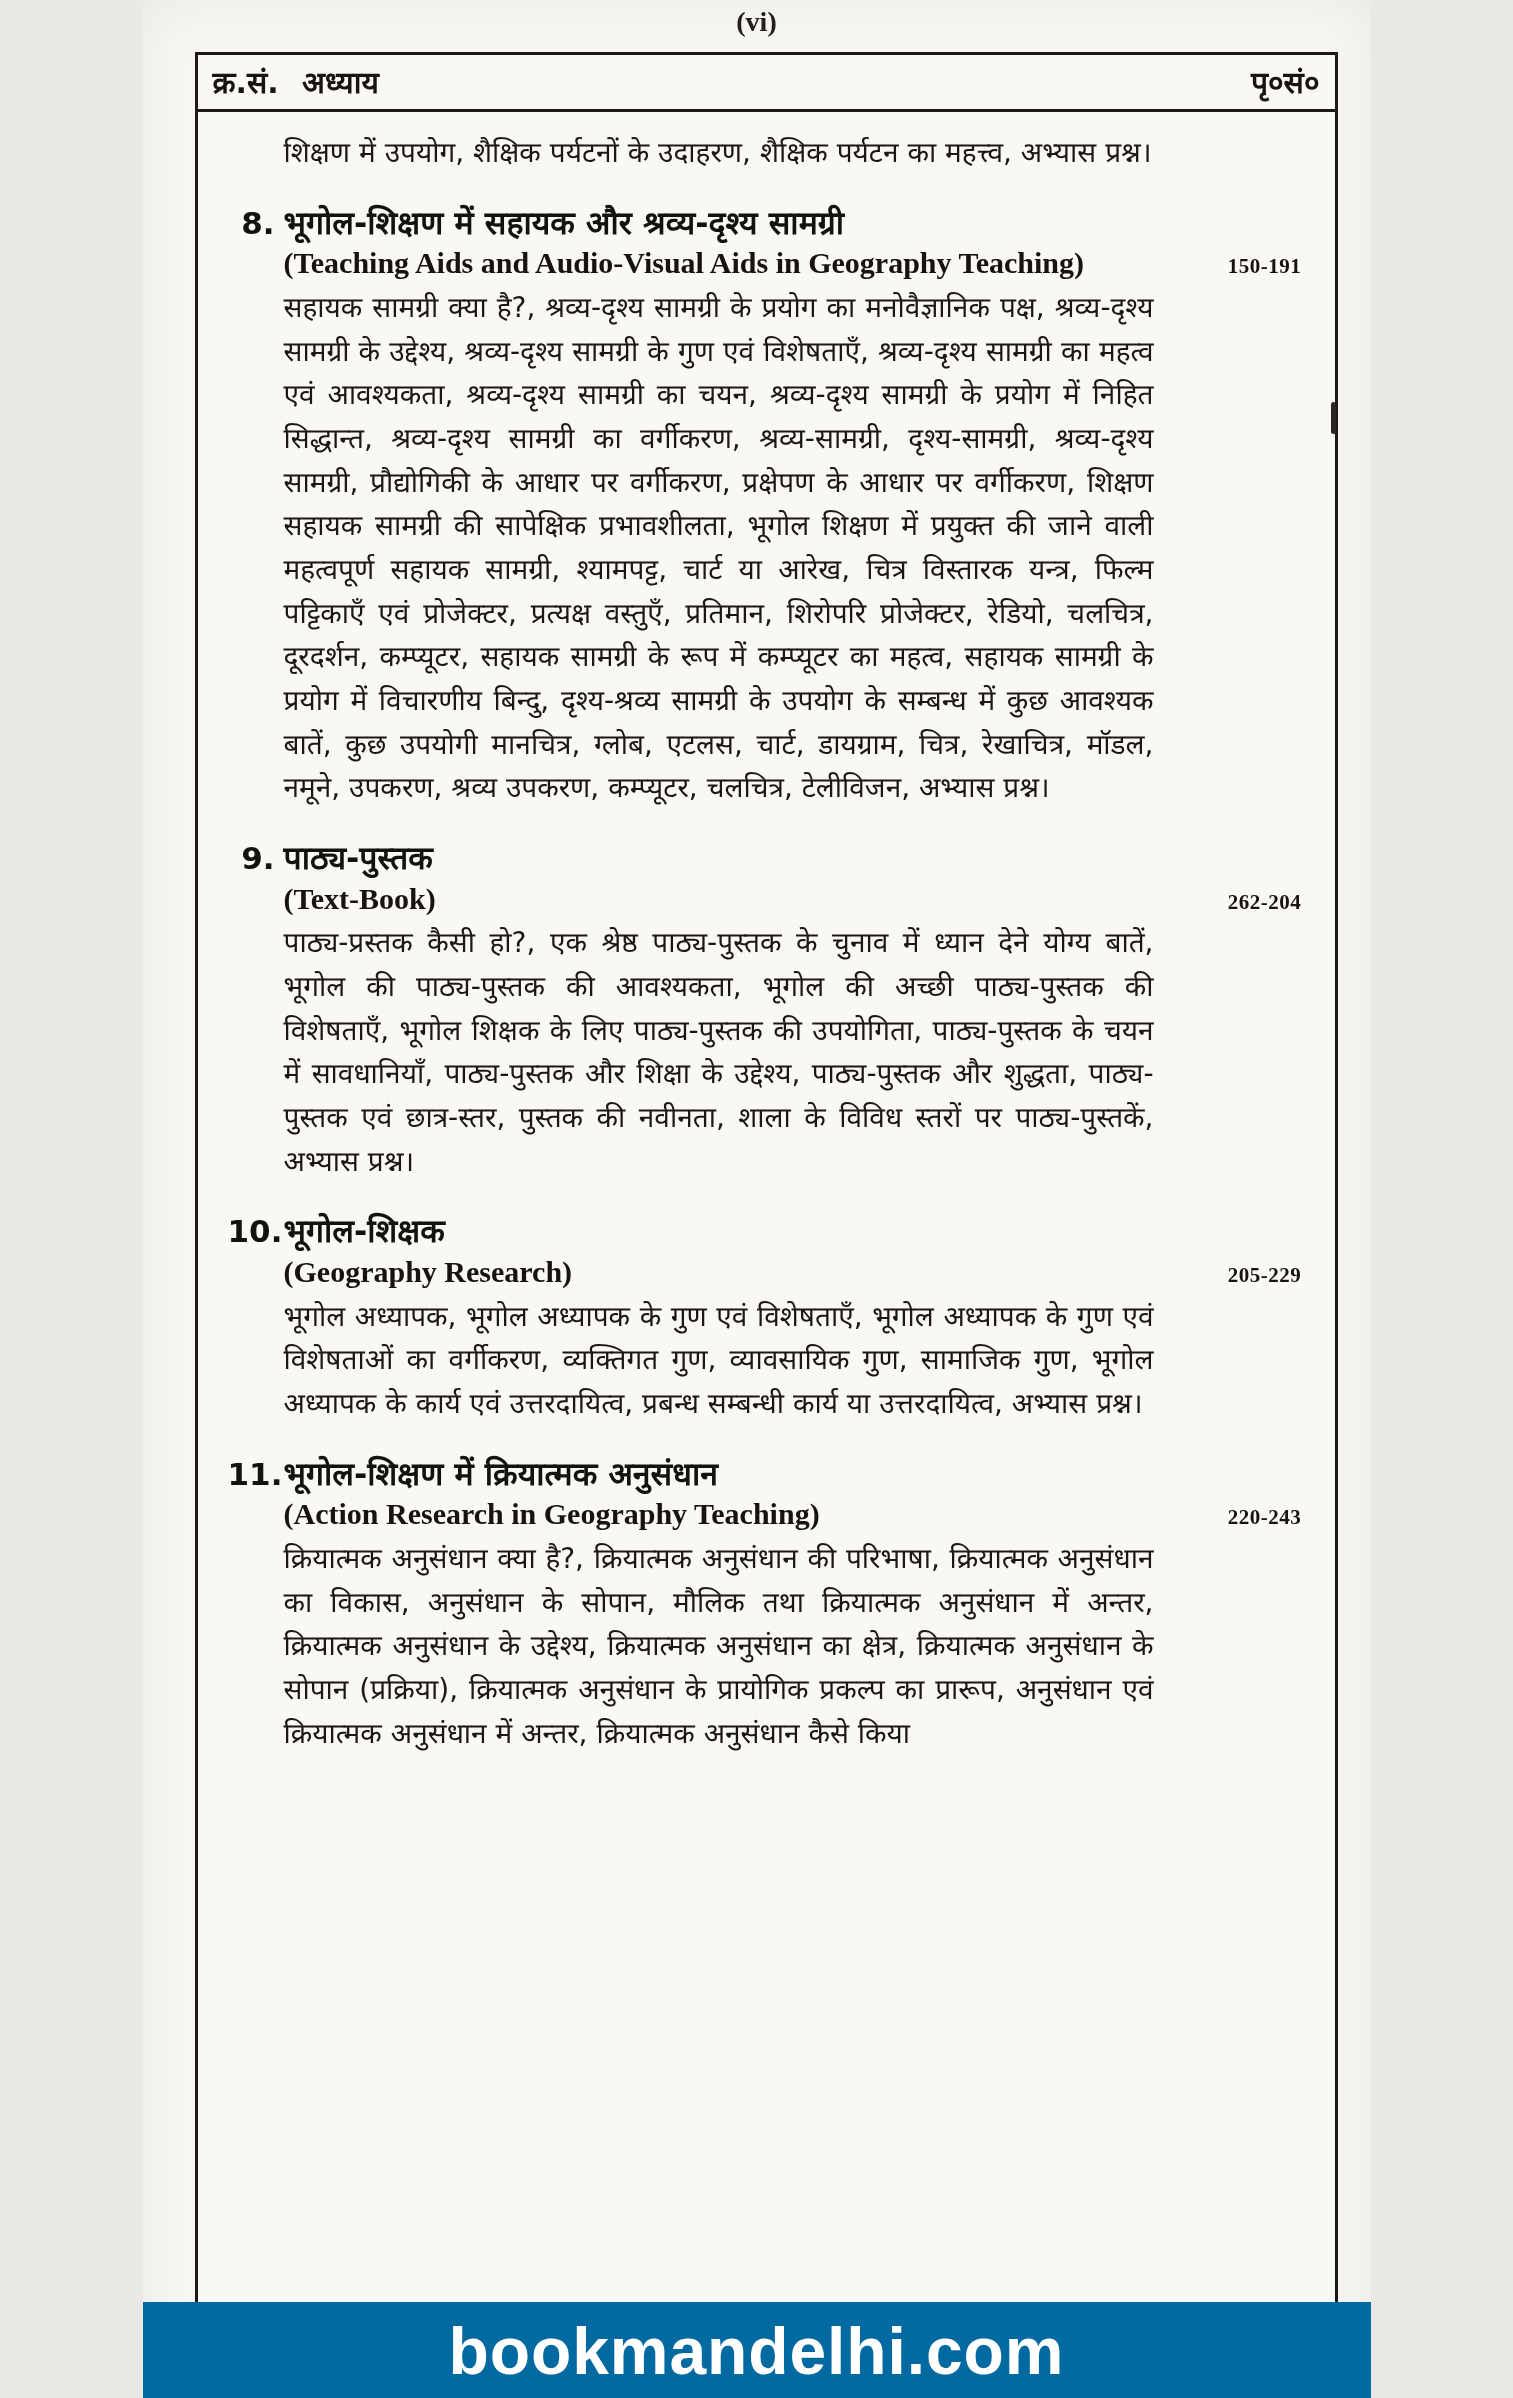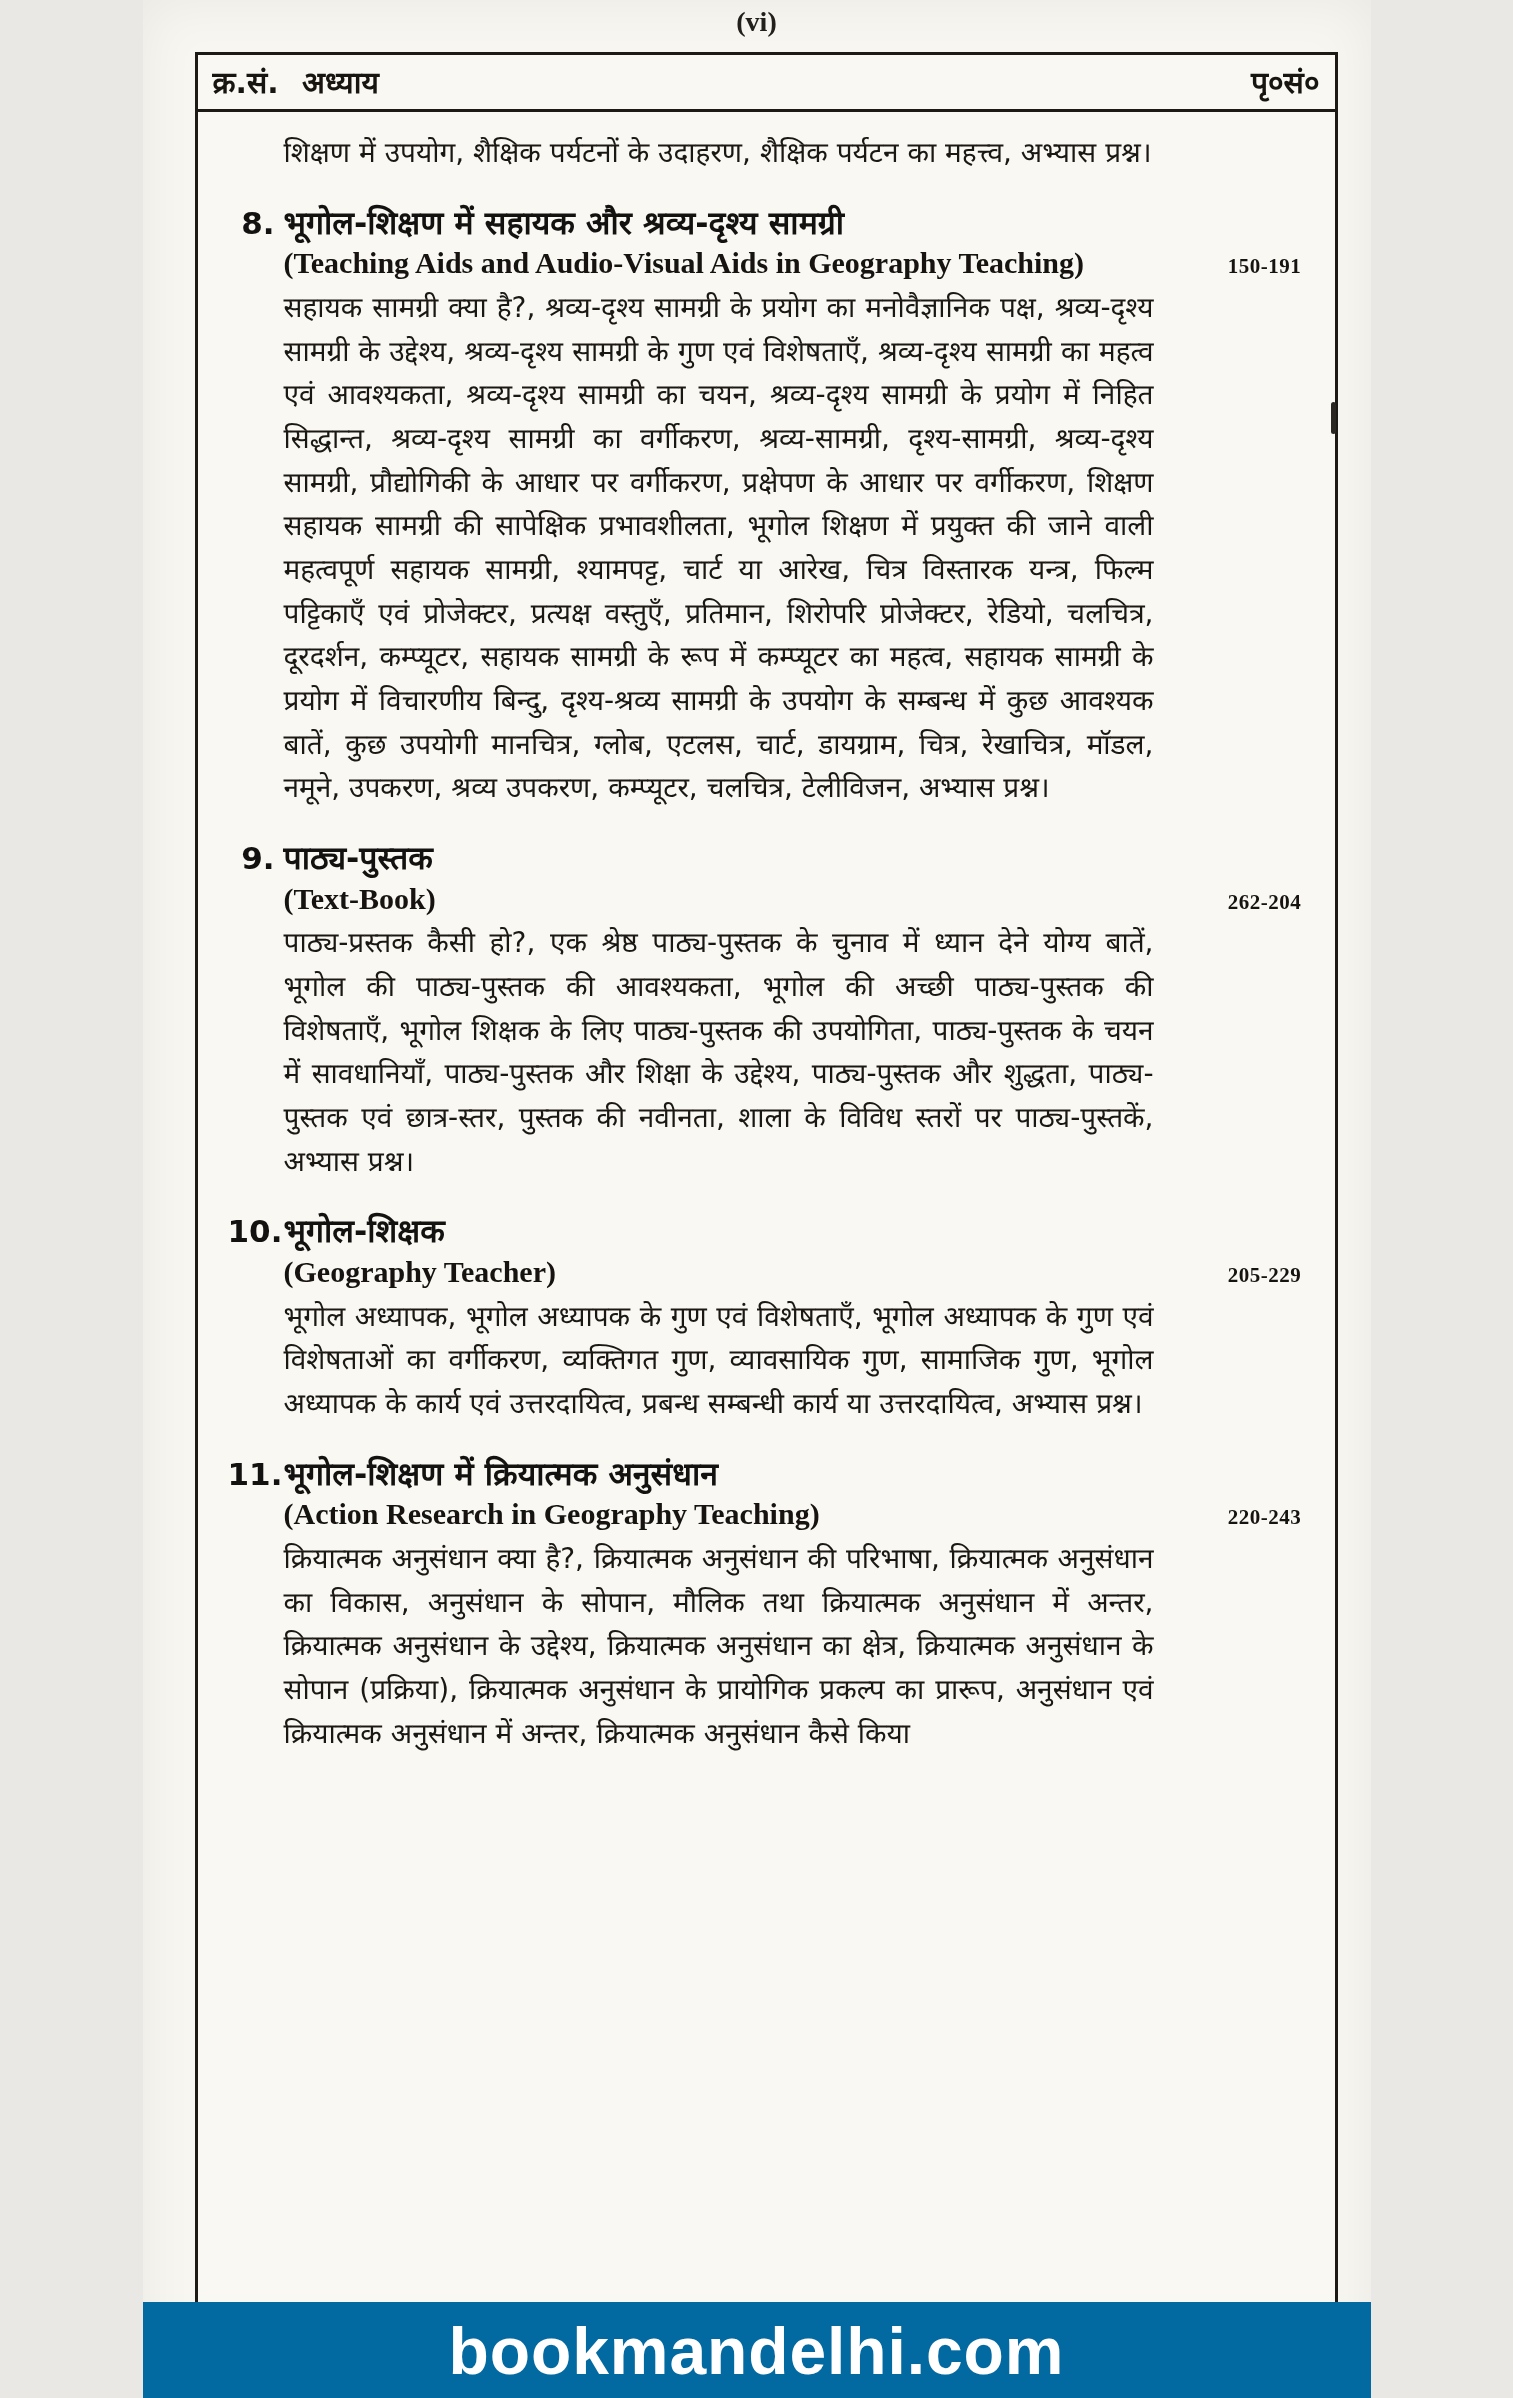--- a/index.html
+++ b/index.html
@@ -174,21 +174,21 @@
         </div>
         <p class="desc">पाठ्य-प्रस्तक कैसी हो?, एक श्रेष्ठ पाठ्य-पुस्तक के चुनाव में ध्यान देने योग्य बातें, भूगोल की पाठ्य-पुस्तक की आवश्यकता, भूगोल की अच्छी पाठ्य-पुस्तक की विशेषताएँ, भूगोल शिक्षक के लिए पाठ्य-पुस्तक की उपयोगिता, पाठ्य-पुस्तक के चयन में सावधानियाँ, पाठ्य-पुस्तक और शिक्षा के उद्देश्य, पाठ्य-पुस्तक और शुद्धता, पाठ्य-पुस्तक एवं छात्र-स्तर, पुस्तक की नवीनता, शाला के विविध स्तरों पर पाठ्य-पुस्तकें, अभ्यास प्रश्न।</p>
       </section>
 
       <section class="entry">
         <div class="entry-heading">
           <span class="entry-num">10.</span>
           <span class="title-hi">भूगोल-शिक्षक</span>
         </div>
         <div class="entry-sub">
-          <span class="title-en">(Geography Teacher)</span>
+          <span class="title-en">(Geography Research)</span>
           <span class="pages">205-229</span>
         </div>
         <p class="desc">भूगोल अध्यापक, भूगोल अध्यापक के गुण एवं विशेषताएँ, भूगोल अध्यापक के गुण एवं विशेषताओं का वर्गीकरण, व्यक्तिगत गुण, व्यावसायिक गुण, सामाजिक गुण, भूगोल अध्यापक के कार्य एवं उत्तरदायित्व, प्रबन्ध सम्बन्धी कार्य या उत्तरदायित्व, अभ्यास प्रश्न।</p>
       </section>
 
       <section class="entry">
         <div class="entry-heading">
           <span class="entry-num">11.</span>
           <span class="title-hi">भूगोल-शिक्षण में क्रियात्मक अनुसंधान</span>
         </div>

